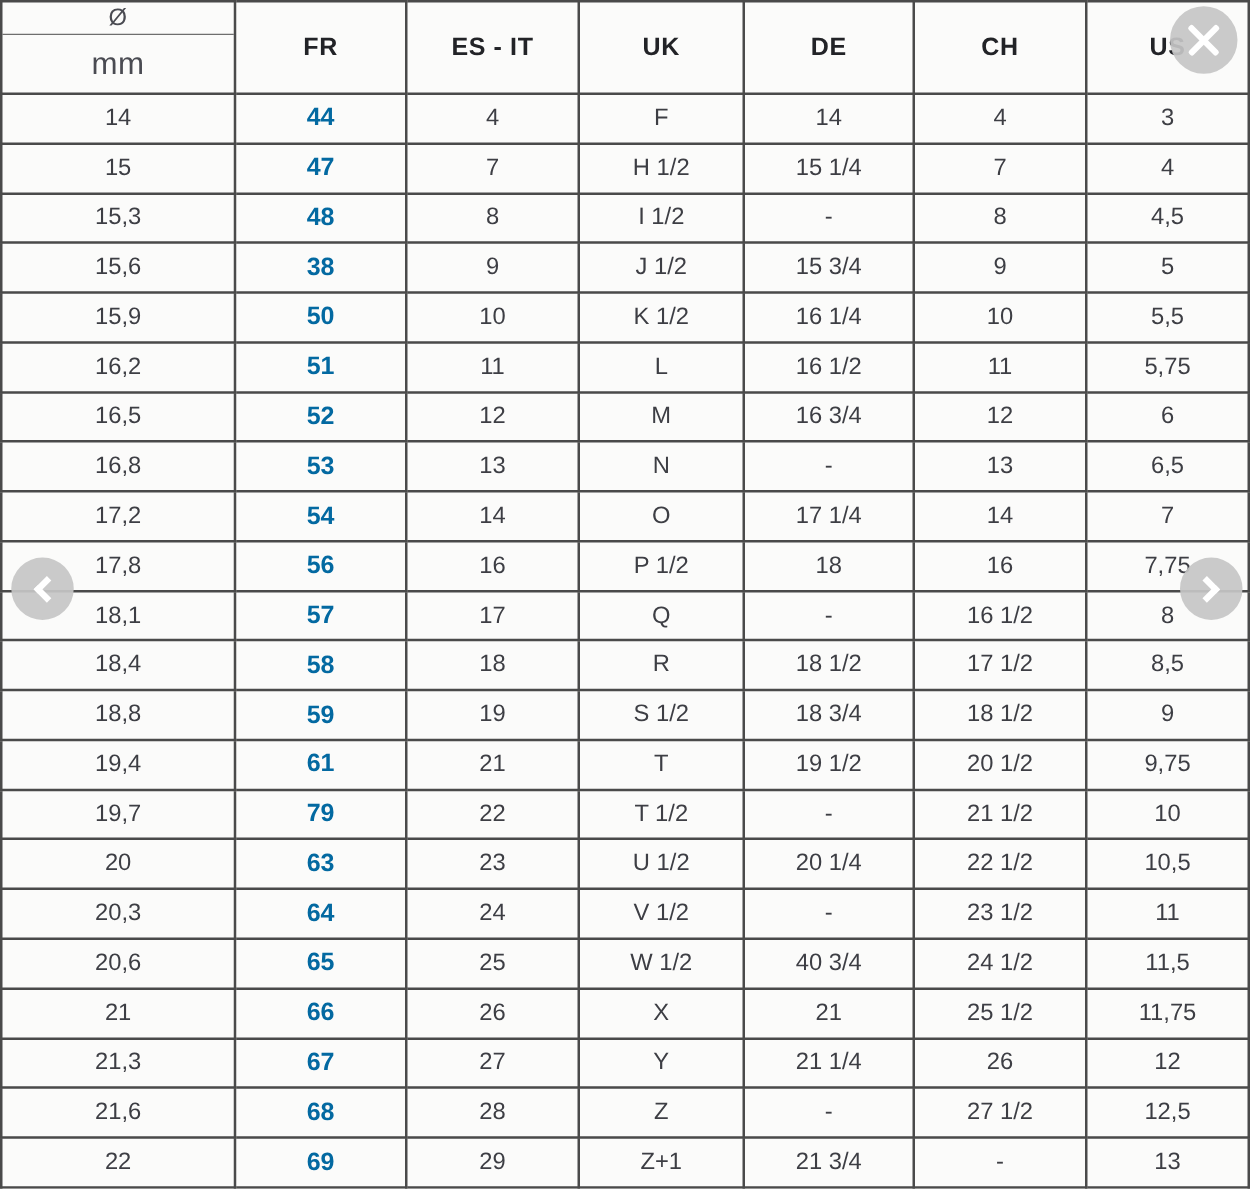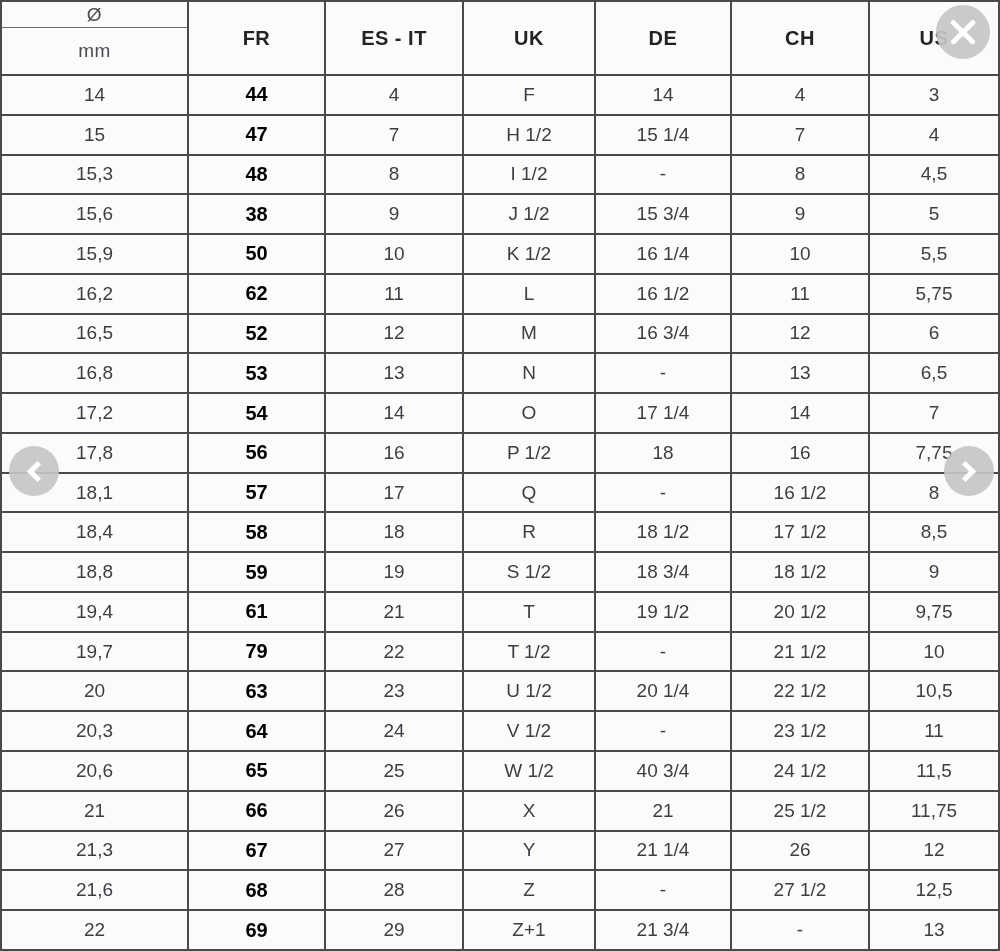--- a/index.html
+++ b/index.html
@@ -44,23 +44,23 @@
   th.diam { font-weight: normal; }
   .diam-top {
     height: 26px;
     display: flex; align-items: center; justify-content: center;
     border-bottom: 1px solid #6e6e6e;
     font-size: 19px; color: #4a4b52;
   }
   .diam-bottom {
     height: 46px;
     display: flex; align-items: center; justify-content: center;
-    font-size: 19px; color: #4a4b52;
-  }
-  td.fr { font-weight: bold; color: #000000; font-size: 20px; }
+    font-size: 25px; color: #4a4b52;
+  }
+  td.fr { font-weight: bold; color: #0369a1; font-size: 20px; }
 
   .circle {
     position: absolute;
     border: none;
     border-radius: 50%;
     background: rgba(198,198,198,0.92);
     cursor: pointer;
     display: flex; align-items: center; justify-content: center;
     padding: 0;
     z-index: 5;
@@ -156,21 +156,21 @@
           <td>15,9</td>
           <td class="fr">50</td>
           <td>10</td>
           <td>K 1/2</td>
           <td>16 1/4</td>
           <td>10</td>
           <td>5,5</td>
         </tr>
         <tr>
           <td>16,2</td>
-          <td class="fr">62</td>
+          <td class="fr">51</td>
           <td>11</td>
           <td>L</td>
           <td>16 1/2</td>
           <td>11</td>
           <td>5,75</td>
         </tr>
         <tr>
           <td>16,5</td>
           <td class="fr">52</td>
           <td>12</td>

